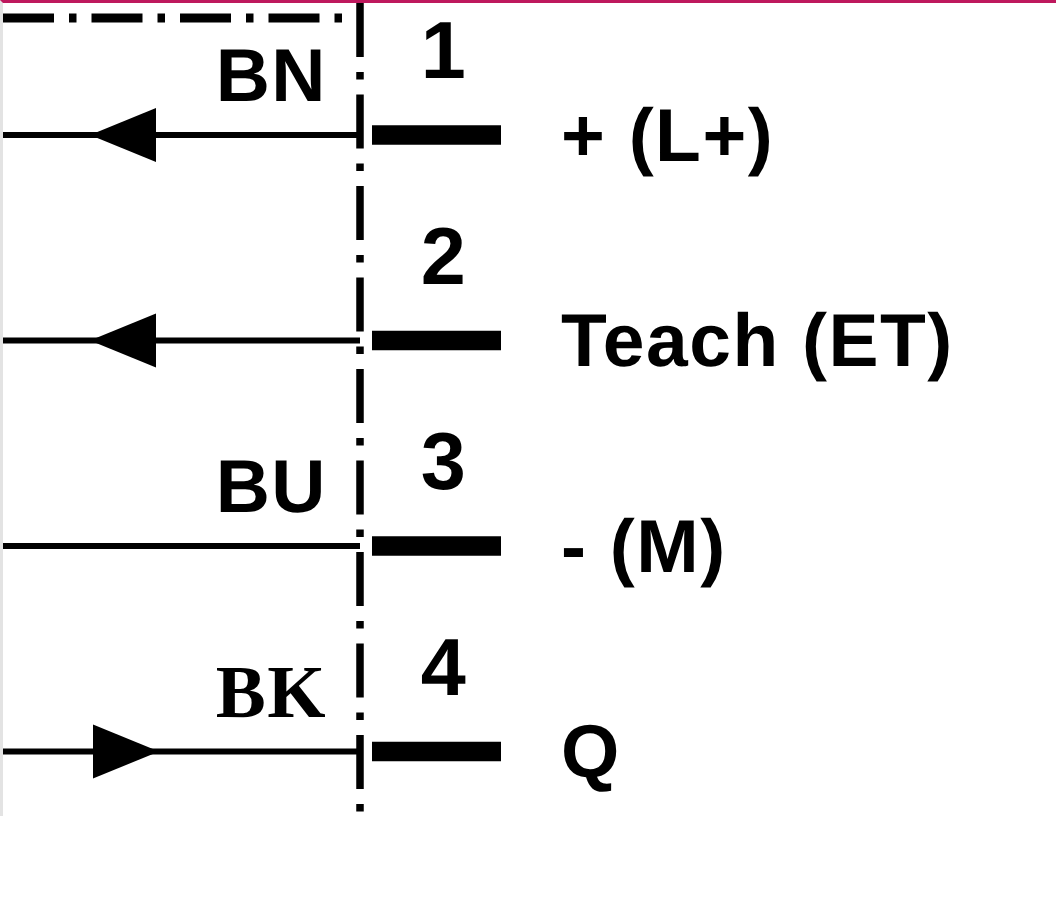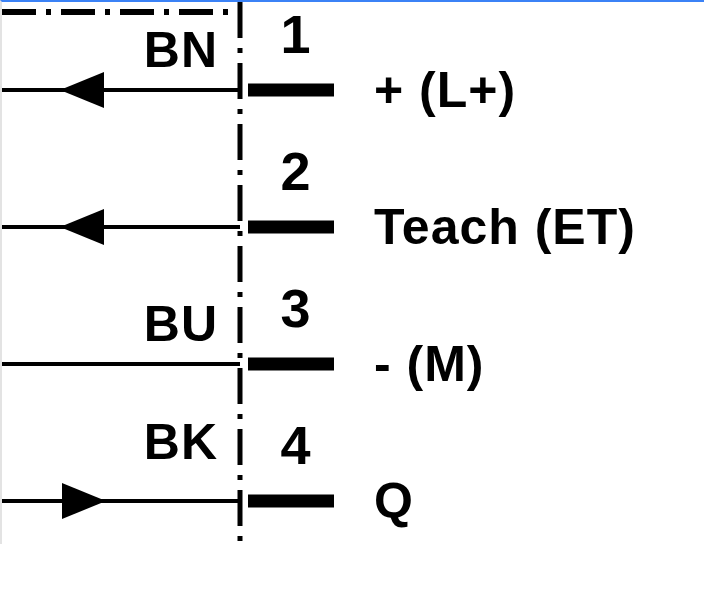--- a/index.html
+++ b/index.html
@@ -9,21 +9,21 @@
   }
   .canvas {
     position: relative;
     width: 704px;
     height: 544px;
     background: #ffffff;
     color: #000000;
     font-family: "Liberation Sans", sans-serif;
     overflow: hidden;
     box-sizing: border-box;
-    border-top: 2px solid #3b82f6;
+    border-top: 2px solid #be185d;
     border-left: 2px solid #e3e3e3;
   }
   svg.lines {
     position: absolute;
     left: 0;
     top: 0;
   }
   .label {
     position: absolute;
     font-weight: 600;
@@ -49,21 +49,21 @@
   }
   
   .func {
     left: 372px;
     height: 60px;
     font-size: 50px;
     line-height: 60px;
     white-space: nowrap;
   }
   
-  .wl0 { top: 20px; }  .wl1 { top: 157px; } .wl2 { top: 294px; } .wl3 { top: 412px; }
+  .wl0 { top: 20px; }  .wl1 { top: 157px; } .wl2 { top: 294px; } .wl3 { top: 431px; font-family: Liberation Serif, serif; }
   .pn0 { top: 2px;  }  .pn1 { top: 139px; } .pn2 { top: 276px; } .pn3 { top: 413px; }
   .fn0 { top: 58px; }  .fn1 { top: 195px; } .fn2 { top: 332px; } .fn3 { top: 469px; }
 </style>
 </head>
 <body>
 
 <div class="canvas">
 
   <svg class="lines" width="704" height="600" viewBox="0 0 704 600">
 

